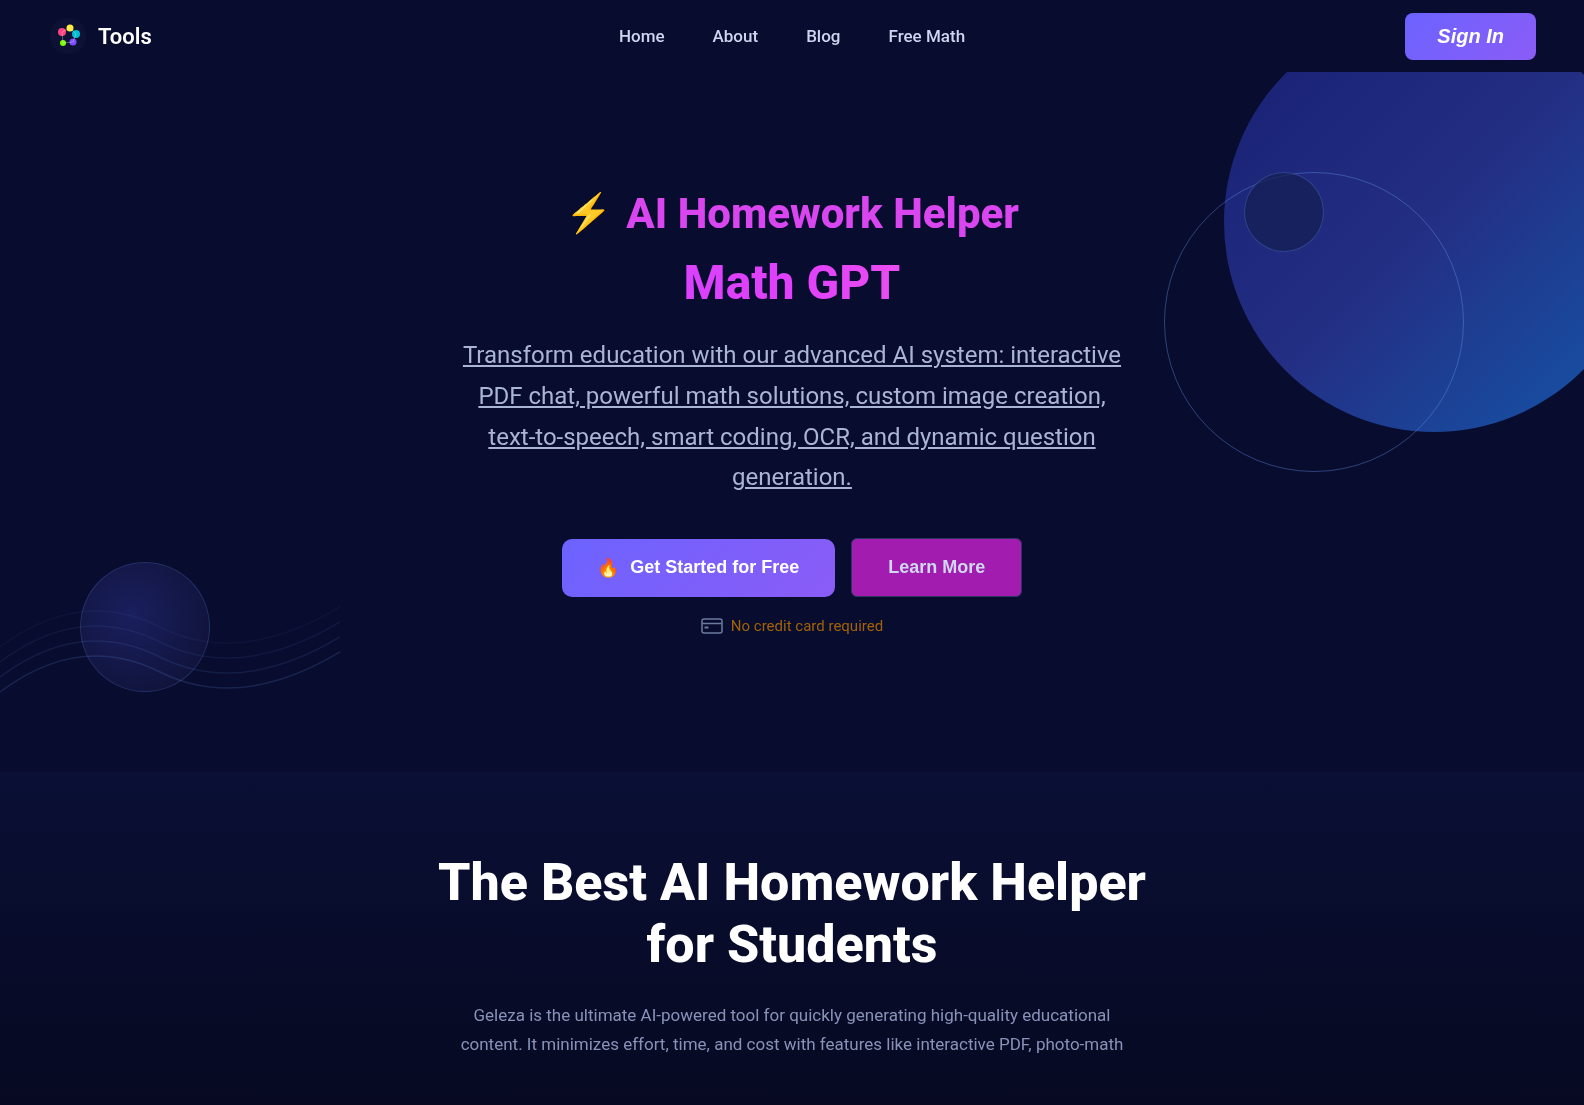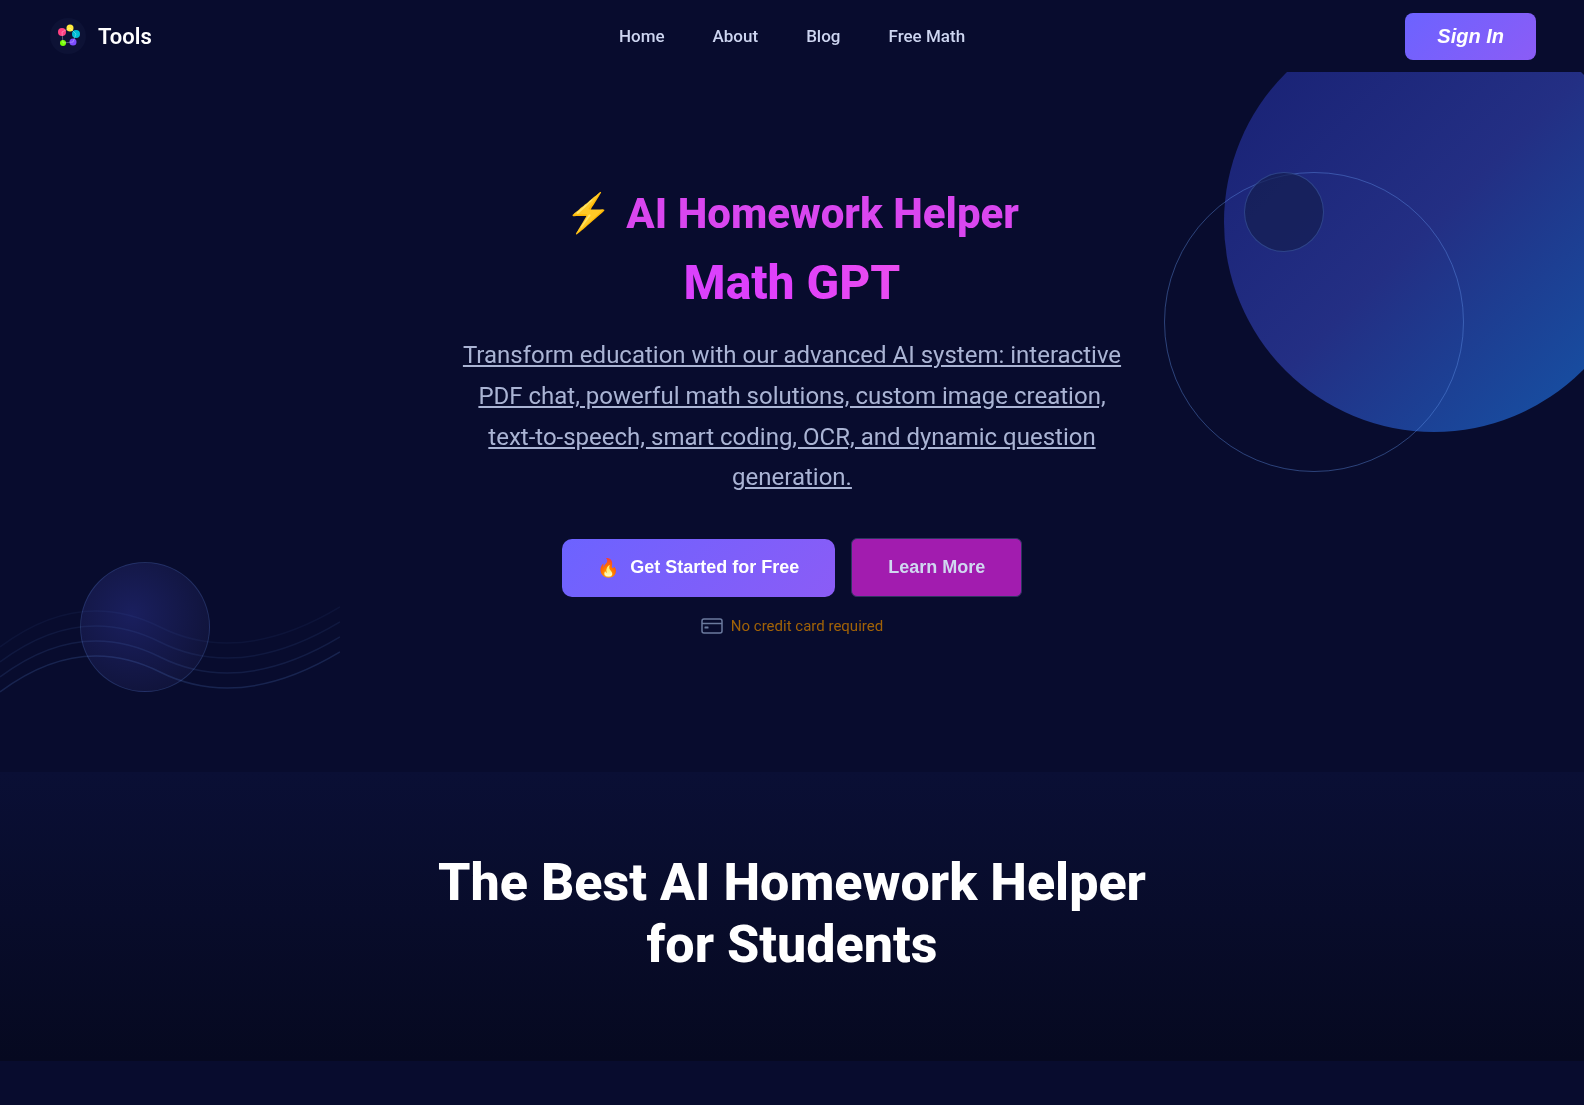--- a/index.html
+++ b/index.html
@@ -347,13 +347,14 @@
         <line x1="1" y1="5.5" x2="21" y2="5.5" stroke="#6b7a9e" stroke-width="1.5"></line>
         <rect x="3.5" y="8.5" width="4" height="2" rx="0.5" fill="#6b7a9e"></rect>
       </svg>
       <span>No credit card required</span>
     </div>
   </div>
 </section>
 
 <section class="second-section">
   <h2 class="second-title">The Best AI Homework Helper for Students</h2>
+  <p class="second-description">Geleza is the ultimate AI-powered tool for quickly generating high-quality educational content. It minimizes effort, time, and cost with features like interactive PDF, photo-math</p>
 </section>
 
 </body></html>

